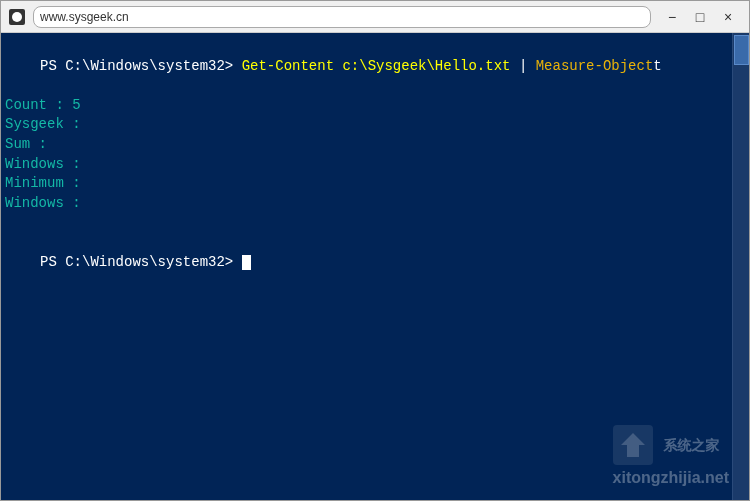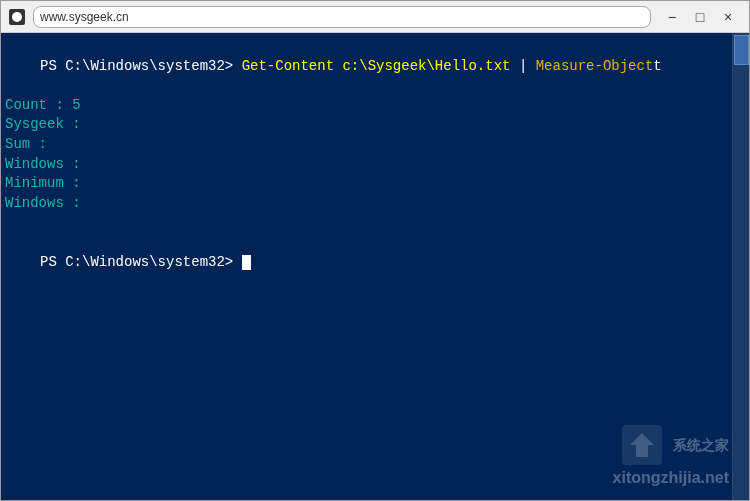--- a/index.html
+++ b/index.html
@@ -168,21 +168,20 @@
     }
 
     .watermark {
       position: absolute;
       bottom: 10px;
       right: 20px;
       color: rgba(255,255,255,0.25);
       font-family: Arial, sans-serif;
       font-size: 18px;
       font-weight: bold;
-      text-align: right;
       line-height: 1.4;
     }
   </style>
 </head>
 <body>
 
 <div class="window">
 
   <div class="title-bar">
     <div class="title-bar-favicon">

